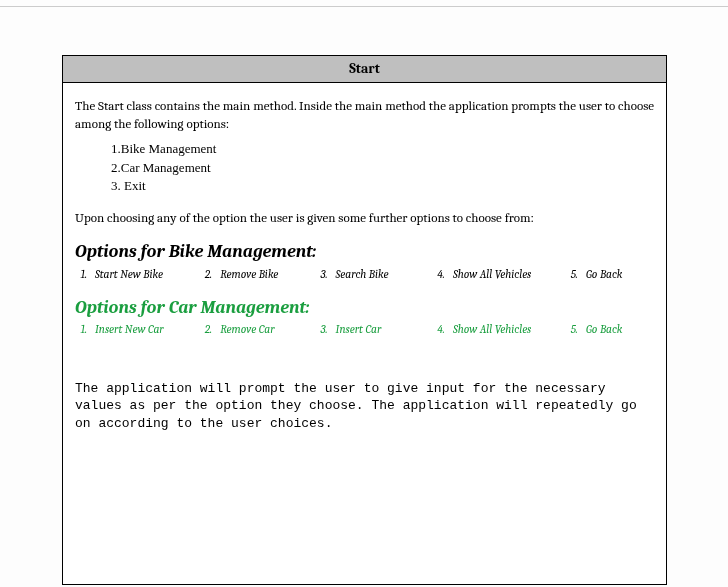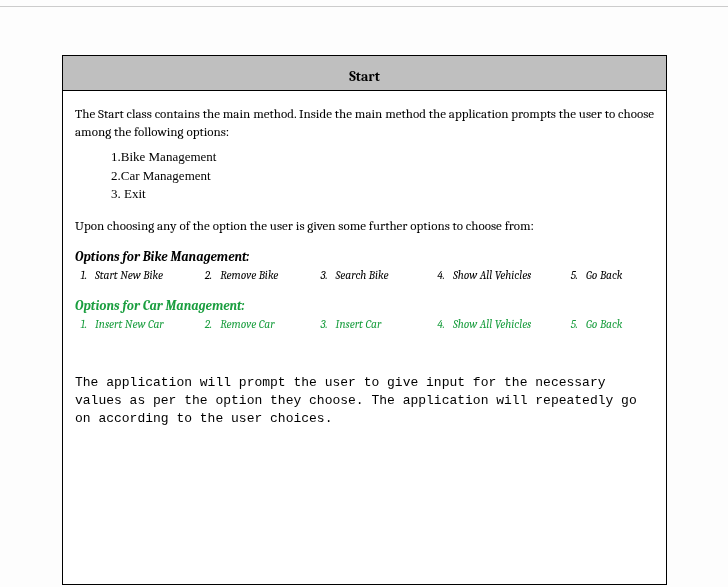--- a/index.html
+++ b/index.html
@@ -26,37 +26,37 @@
     width: 605px;
     height: 530px;
     border: 1.5px solid #000;
     background: #fff;
   }
   .title-bar {
     background: #bfbfbf;
     text-align: center;
     font-weight: bold;
     font-size: 14px;
-    padding: 12px 0 5px 0;
+    padding: 4px 0 5px 0;
     border-bottom: 1.5px solid #000;
   }
   .content {
     padding: 14px 12px 12px 12px;
     font-size: 13px;
     line-height: 1.35;
   }
   .para { margin: 0 0 8px 0; }
   .menu-list {
     margin: 6px 0 14px 36px;
   }
   .menu-list div { margin: 1px 0; font-family: Liberation Serif, serif; }
   .section-label {
     font-style: italic;
     font-weight: bold;
-    font-size: 13px;
+    font-size: 18px;
     margin-top: 14px;
     margin-bottom: 2px;
   }
   .section-label.green { color: #1a9e3f; }
   .opts-row {
     display: flex;
     font-style: italic;
     font-size: 11.5px;
     margin-bottom: 6px;
   }

